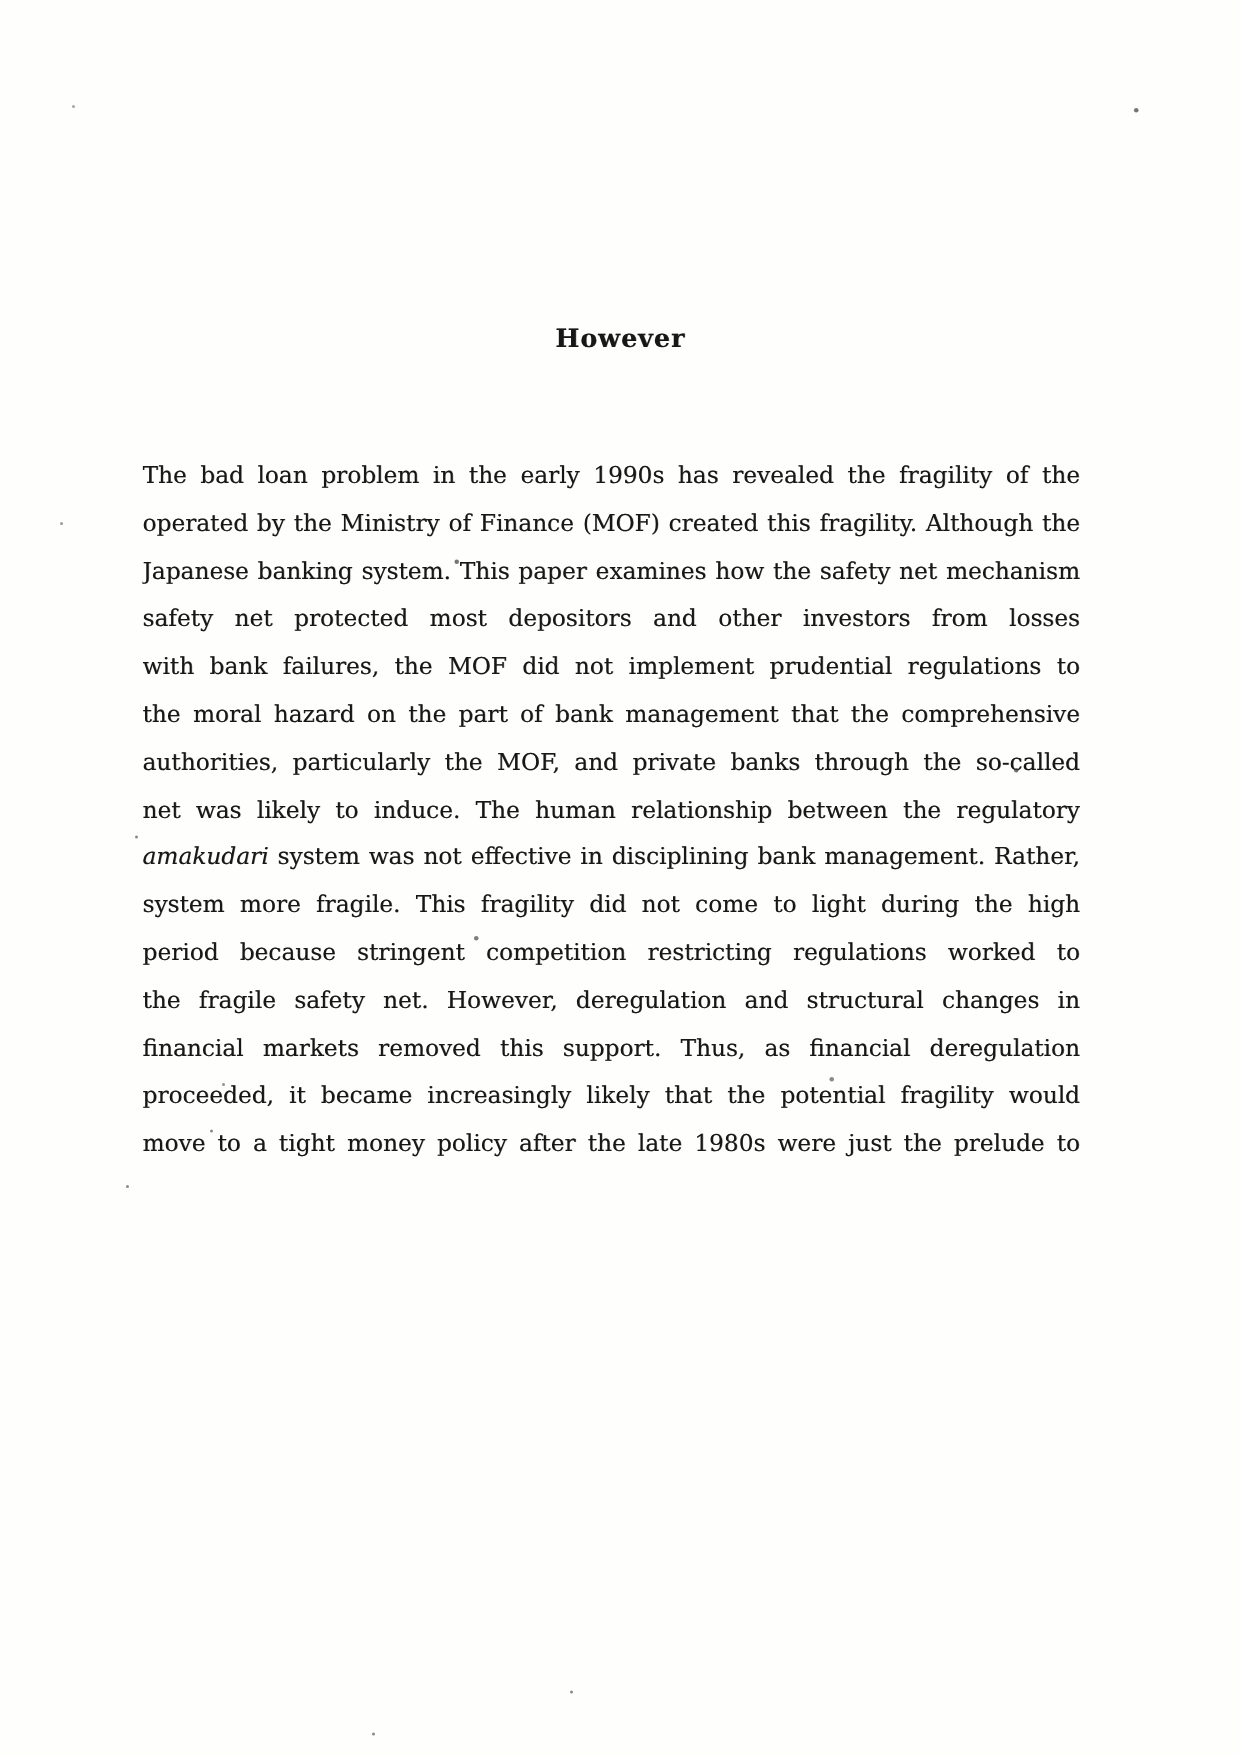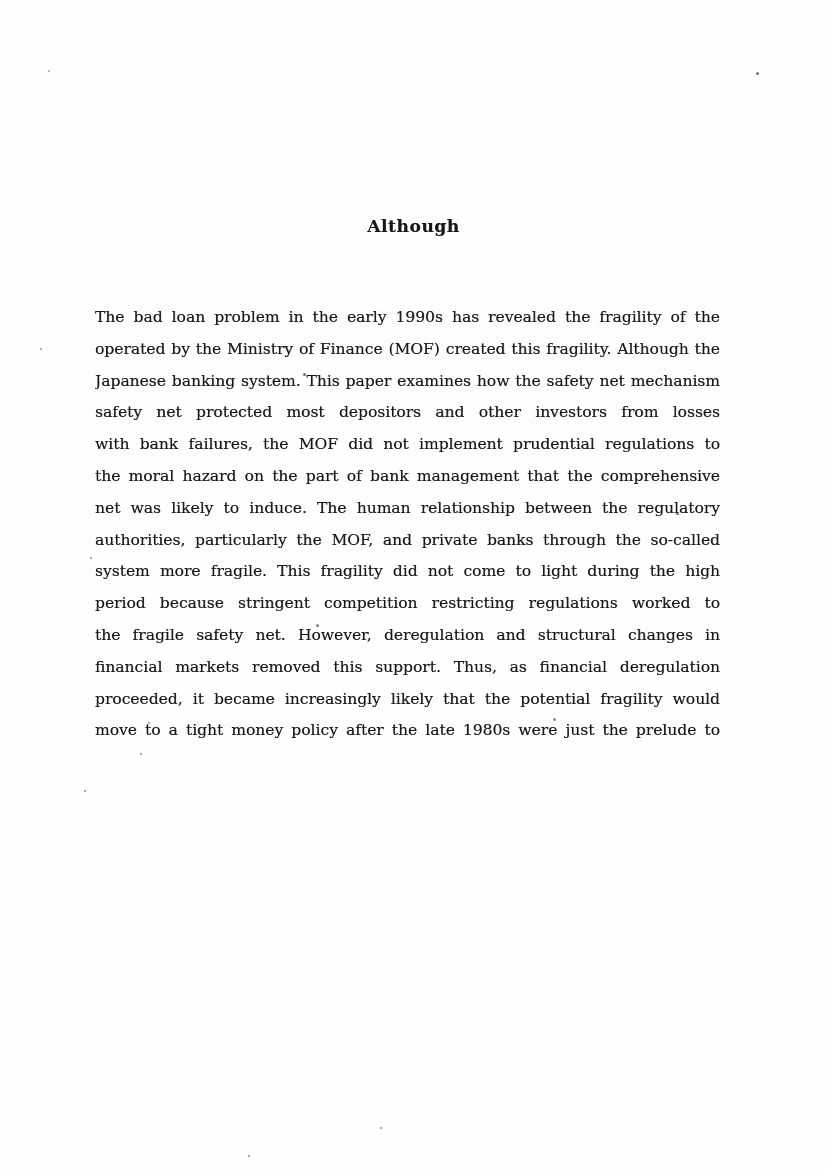--- a/index.html
+++ b/index.html
@@ -59,31 +59,32 @@
   .speck {
     position: absolute;
     background: #3a3a3a;
     border-radius: 50%;
   }
 </style>
 </head>
 <body>
 
 <div class="page">
-  <h1 class="heading">Although</h1>
+  <h1 class="heading">However</h1>
 
   <div class="body-text" id="paragraph">
       <div class="line just"><span>The bad loan problem in the early 1990s has revealed the fragility of the</span></div>
       <div class="line just"><span>operated by the Ministry of Finance (MOF) created this fragility. Although the</span></div>
       <div class="line just"><span>Japanese banking system. This paper examines how the safety net mechanism</span></div>
       <div class="line just"><span>safety net protected most depositors and other investors from losses associated</span></div>
       <div class="line just"><span>with bank failures, the MOF did not implement prudential regulations to prevent</span></div>
       <div class="line just"><span>the moral hazard on the part of bank management that the comprehensive safety</span></div>
+      <div class="line just"><span>authorities, particularly the MOF, and private banks through the so-called</span></div>
       <div class="line just"><span>net was likely to induce. The human relationship between the regulatory</span></div>
-      <div class="line just"><span>authorities, particularly the MOF, and private banks through the so-called</span></div>
+      <div class="line just"><span class="em">amakudari</span><span> system was not effective in disciplining bank management. Rather,</span></div>
       <div class="line just"><span>system more fragile. This fragility did not come to light during the high growth</span></div>
       <div class="line just"><span>period because stringent competition restricting regulations worked to support</span></div>
       <div class="line just"><span>the fragile safety net. However, deregulation and structural changes in domestic</span></div>
       <div class="line just"><span>financial markets removed this support. Thus, as financial deregulation</span></div>
       <div class="line just"><span>proceeded, it became increasingly likely that the potential fragility would</span></div>
       <div class="line just"><span>move to a tight money policy after the late 1980s were just the prelude to turmoil</span></div>
     </div>
 
   <div id="specks">
       <div class="speck" style="left: 756px; top: 72px; width: 3px; height: 3px; opacity: 0.7;"></div>

